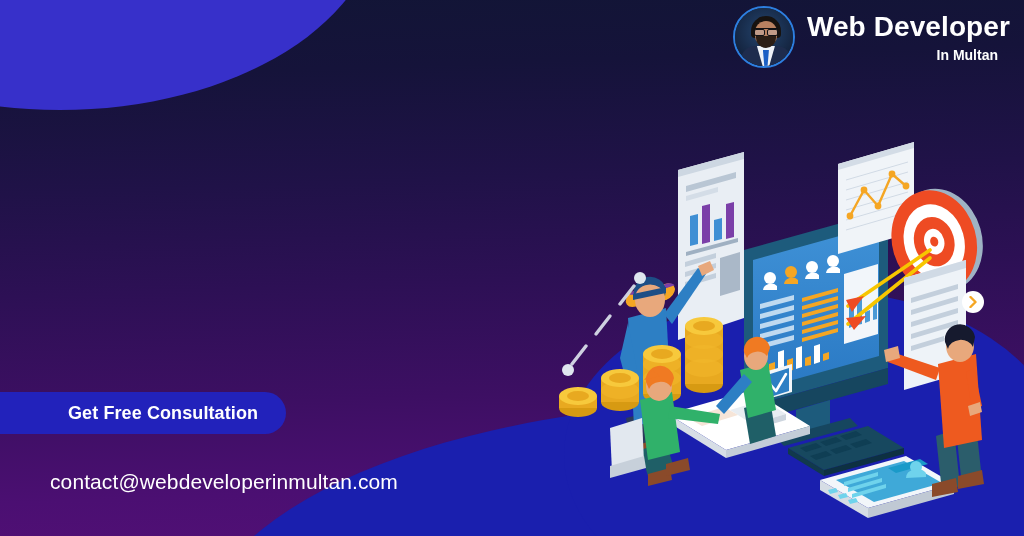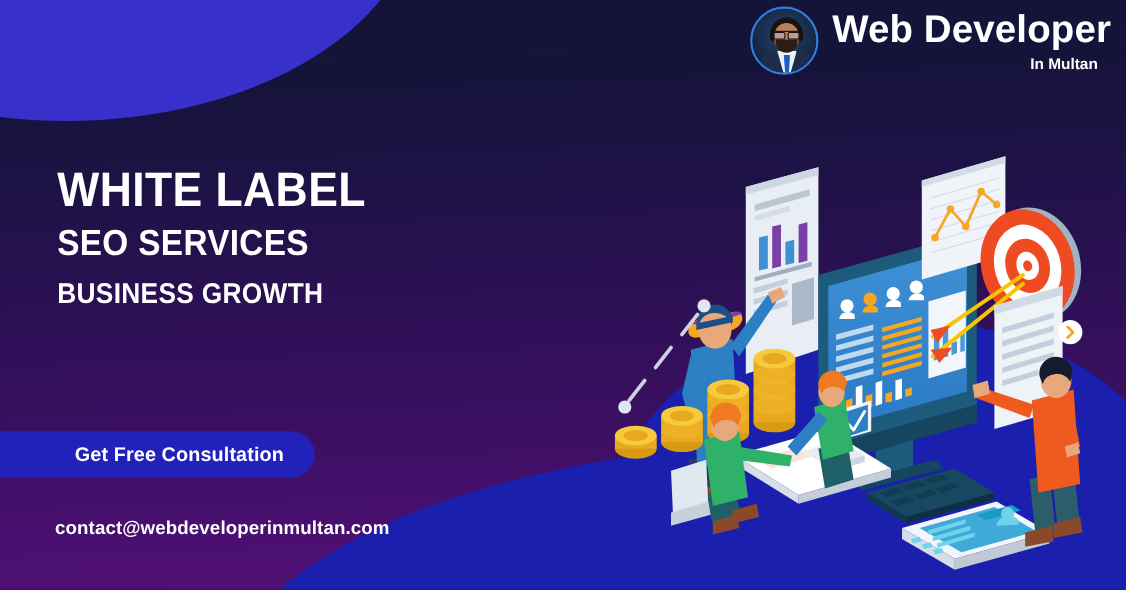--- a/index.html
+++ b/index.html
@@ -73,21 +73,21 @@
   }
   .avatar .glasses:before { left:0; }
   .avatar .glasses:after { right:0; }
   .avatar .beard { position:absolute; left:21px; top:28px; width:20px; height:12px; border-radius:0 0 10px 10px; background:#2b1d14; }
   .avatar .suit { position:absolute; left:6px; top:38px; width:50px; height:26px; background:#1e2c4d; border-radius:14px 14px 0 0; }
   .avatar .shirt { position:absolute; left:22px; top:38px; width:18px; height:24px; background:#eef2f7; clip-path:polygon(0 0,100% 0,62% 100%,38% 100%); }
   .avatar .tie { position:absolute; left:28px; top:42px; width:6px; height:20px; background:#1b5fc4; clip-path:polygon(0 0,100% 0,72% 100%,28% 100%); }
 
   .logo-text { display:flex; flex-direction:column; align-items:flex-end; line-height:1; }
   .logo-title {
-    font-size:35px; font-weight:bold; color:#ffffff;
+    font-size:28px; font-weight:bold; color:#ffffff;
     letter-spacing:.1px;
   }
   .logo-sub {
     font-size:14px; font-weight:bold; color:#ffffff;
     margin-top:7px; margin-right:12px;
   }
 
   
   .headline {
     position:absolute;
@@ -110,21 +110,21 @@
     border-radius:0 22px 22px 0;
     color:#ffffff; font-size:18px; font-weight:bold;
     letter-spacing:.1px;
     z-index:6; border:none; cursor:pointer;
   }
 
   
   .email {
     position:absolute;
     left:50px; top:470px;
-    color:#ffffff; font-size:17px; font-weight:bold;
+    color:#ffffff; font-size:21px; font-weight:normal;
     letter-spacing:.1px;
     z-index:6; text-decoration:none;
   }
 
   
   .next-arrow {
     position:absolute;
     right:40px; top:291px;
     width:22px; height:22px; border-radius:50%;
     background:#ffffff;
@@ -154,25 +154,20 @@
       <div class="head"></div>
       <div class="beard"></div>
       <div class="glasses"></div>
     </div>
     <div class="logo-text">
       <span class="logo-title">Web Developer</span>
       <span class="logo-sub">In Multan</span>
     </div>
   </div>
 
-  <div class="headline">
-    <div class="h-line h1">WHITE LABEL</div>
-    <div class="h-line h2">SEO SERVICES</div>
-    <div class="h-line h3">BUSINESS GROWTH</div>
-  </div>
 
   <button class="cta">Get Free Consultation</button>
 
   <a class="email" href="#">contact@webdeveloperinmultan.com</a>
 
   <button class="next-arrow">
     <svg width="10" height="12" viewBox="0 0 10 12" aria-hidden="true">
       <path d="M2.5 1 L7.5 6 L2.5 11" fill="none" stroke="#f5a623" stroke-width="2.4" stroke-linecap="round" stroke-linejoin="round"></path>
     </svg>
   </button>

